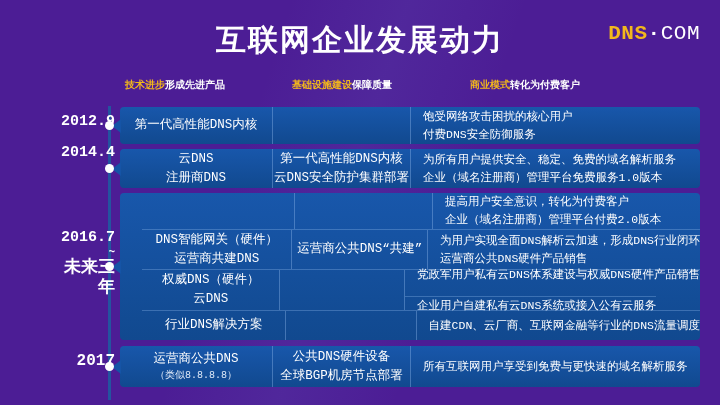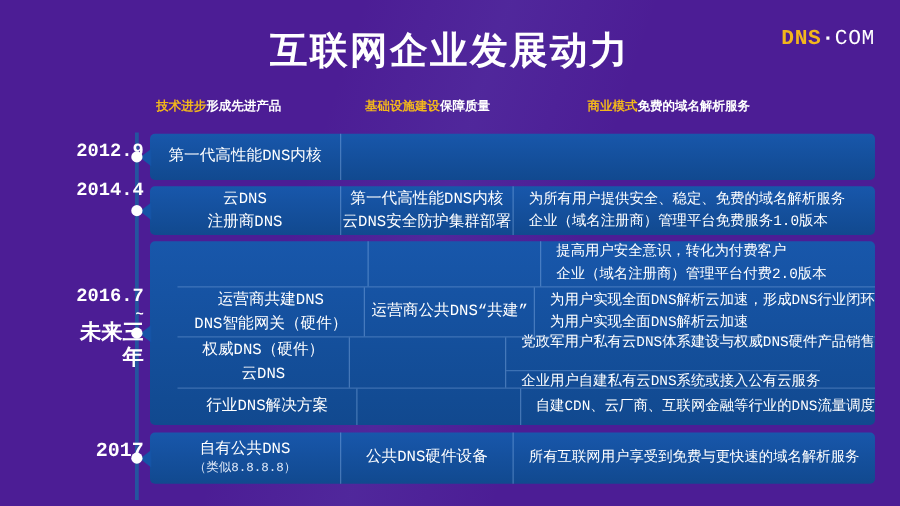--- a/index.html
+++ b/index.html
@@ -12,21 +12,21 @@
   }
   .bg-streak {
     position:absolute; inset:0; pointer-events:none;
     background:linear-gradient(108deg, rgba(255,255,255,0) 34%, rgba(130,160,230,0.08) 48%, rgba(255,255,255,0) 62%);
   }
   
   .title {
     position:absolute; top:20px; left:0; width:720px; text-align:center;
     font-size:30px; font-weight:bold; letter-spacing:2px; color:#ffffff;
   }
-  .logo { position:absolute; top:22px; right:20px; font-size:17px; letter-spacing:0.5px; }
+  .logo { position:absolute; top:22px; right:20px; font-size:21px; letter-spacing:0.5px; }
   .logo-dns { color:#f2b71c; font-weight:bold; }
   .logo-dot { color:#ffffff; font-weight:bold; }
   .logo-com { color:#ffffff; font-weight:300; }
   
   .legend-item { position:absolute; top:78px; font-size:10px; font-weight:bold; white-space:nowrap; }
   .legend-item .gold { color:#f2b71c; }
   .legend-item .rest { color:#ffffff; }
   
   .tl-line { position:absolute; left:108px; top:106px; width:3px; height:294px; background:#24549f; }
   .dot { position:absolute; left:105px; width:9px; height:9px; border-radius:50%; background:#ffffff; z-index:3; }
@@ -65,21 +65,21 @@
 <body>
 
 <div class="slide">
   <div class="bg-streak"></div>
 
   <h1 class="title">互联网企业发展动力</h1>
   <div class="logo"><span class="logo-dns">DNS</span><span class="logo-dot">·</span><span class="logo-com">COM</span></div>
 
   <div class="legend-item" style="left:125px"><span class="gold">技术进步</span><span class="rest">形成先进产品</span></div>
   <div class="legend-item" style="left:292px"><span class="gold">基础设施建设</span><span class="rest">保障质量</span></div>
-  <div class="legend-item" style="left:470px"><span class="gold">商业模式</span><span class="rest">免费的域名解析服务</span></div>
+  <div class="legend-item" style="left:470px"><span class="gold">商业模式</span><span class="rest">转化为付费客户</span></div>
 
   <div class="tl-line"></div>
   <div class="dot" style="top:121px"></div>
   <div class="dot" style="top:164px"></div>
   <div class="dot" style="top:262px"></div>
   <div class="dot" style="top:362px"></div>
 
   <div class="year year-15" style="top:113px">2012.9</div>
   <div class="year year-15" style="top:144px">2014.4</div>
   <div class="year" style="top:229px">
@@ -88,20 +88,24 @@
     <div class="y-big">未来三年</div>
   </div>
   <div class="year year-16" style="top:352px">2017</div>
 
   <div class="box" style="top:107px;height:37px">
     <div class="notch"></div>
     <div class="col c1">
       <div class="ln">第一代高性能DNS内核</div>
     </div>
     <div class="col c2"></div>
+    <div class="col c3">
+      <div class="ln">饱受网络攻击困扰的核心用户</div>
+      <div class="ln">付费DNS安全防御服务</div>
+    </div>
   </div>
 
   <div class="box" style="top:149px;height:39px">
     <div class="notch"></div>
     <div class="col c1">
       <div class="ln">云DNS</div>
       <div class="ln">注册商DNS</div>
     </div>
     <div class="col c2">
       <div class="ln">第一代高性能DNS内核</div>
@@ -120,29 +124,29 @@
       <div class="col c1"></div>
       <div class="col c2"></div>
       <div class="col c3">
         <div class="ln">提高用户安全意识，转化为付费客户</div>
         <div class="ln">企业（域名注册商）管理平台付费2.0版本</div>
       </div>
     </div>
 
     <div class="subrow" style="height:40px">
       <div class="col c1">
+        <div class="ln">DNS智能网关（硬件）</div>
         <div class="ln">运营商共建DNS</div>
-        <div class="ln">DNS智能网关（硬件）</div>
       </div>
       <div class="col c2">
         <div class="ln">运营商公共DNS“共建”</div>
       </div>
       <div class="col c3">
         <div class="ln">为用户实现全面DNS解析云加速，形成DNS行业闭环</div>
-        <div class="ln">为用户实现全面DNS解析云加速</div>
+        <div class="ln">运营商公共DNS硬件产品销售</div>
       </div>
     </div>
 
     <div class="subrow" style="height:41px">
       <div class="col c1">
         <div class="ln">权威DNS（硬件）</div>
         <div class="ln">云DNS</div>
       </div>
       <div class="col c2"></div>
       <div class="col c3 split">
@@ -162,23 +166,24 @@
       <div class="col c2"></div>
       <div class="col c3">
         <div class="ln">自建CDN、云厂商、互联网金融等行业的DNS流量调度</div>
       </div>
     </div>
   </div>
 
   <div class="box" style="top:346px;height:41px">
     <div class="notch"></div>
     <div class="col c1">
-      <div class="ln">自有公共DNS</div>
+      <div class="ln">运营商公共DNS</div>
       <div class="ln small">（类似8.8.8.8）</div>
     </div>
     <div class="col c2">
       <div class="ln">公共DNS硬件设备</div>
+      <div class="ln">全球BGP机房节点部署</div>
     </div>
     <div class="col c3">
       <div class="ln">所有互联网用户享受到免费与更快速的域名解析服务</div>
     </div>
   </div>
 </div>
 
 </body></html>

